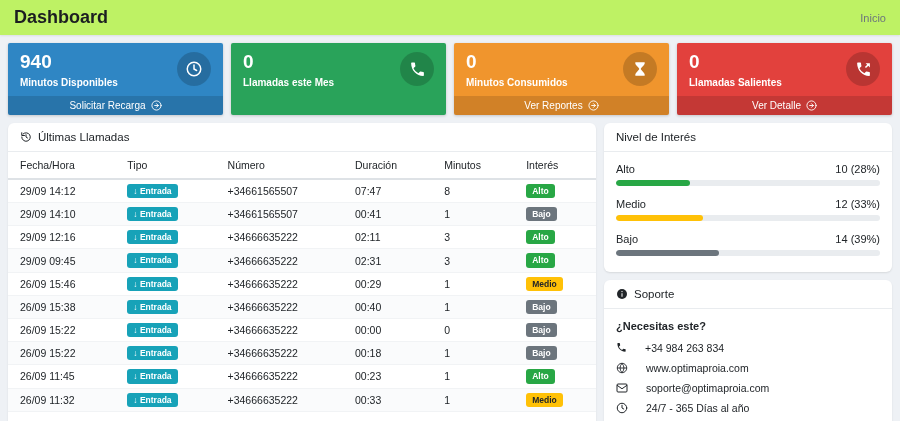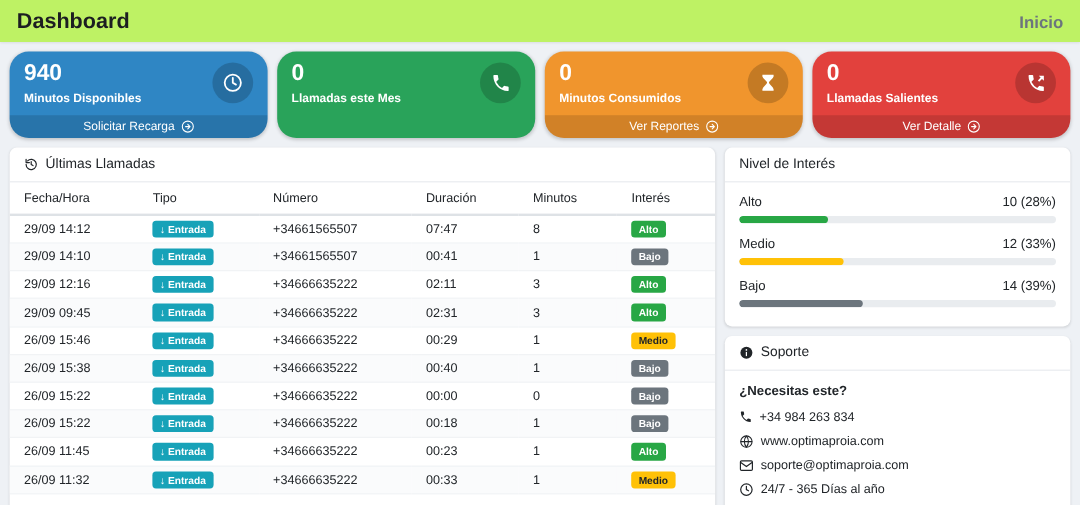--- a/index.html
+++ b/index.html
@@ -12,31 +12,31 @@
   
   .topbar {
     background: #bef264;
     display: flex;
     justify-content: space-between;
     align-items: center;
     padding: 7px 14px;
     box-shadow: 0 1px 2px rgba(0,0,0,0.08);
   }
   .topbar h1 { font-size: 18px; font-weight: 700; color: #1c1e21; }
-  .nav-link { font-size: 14px; color: #6c757d; text-decoration: none; cursor: pointer; font-weight: bold; }
+  .nav-link { font-size: 11px; color: #6c757d; text-decoration: none; cursor: pointer; }
 
   
   .cards {
     display: grid;
     grid-template-columns: repeat(4, 1fr);
     gap: 8px;
     padding: 8px;
   }
   .stat-card {
-    border-radius: 16px;
+    border-radius: 2px;
     color: #fff;
     overflow: hidden;
     box-shadow: 0 1px 3px rgba(0,0,0,0.18);
     display: flex;
     flex-direction: column;
   }
   .stat-body {
     flex: 1;
     display: flex;
     justify-content: space-between;
@@ -114,21 +114,21 @@
   
   .interest-body { padding: 11px 12px 4px 12px; }
   .interest-item { margin-bottom: 12px; }
   .interest-row { display: flex; justify-content: space-between; font-size: 11px; margin-bottom: 5px; }
   .progress { height: 6px; background: #e9ecef; border-radius: 3px; overflow: hidden; }
   .progress-fill { height: 100%; border-radius: 3px; }
 
   
   .support-body { padding: 11px 12px 6px 12px; }
   .support-heading { font-size: 11px; font-weight: 700; margin-bottom: 10px; }
-  .support-item { display: flex; align-items: center; gap: 6px; font-size: 10.5px; margin-bottom: 8px; }
+  .support-item { display: flex; align-items: center; gap: 18px; font-size: 10.5px; margin-bottom: 8px; }
   .s-icon { display: flex; align-items: center; }
 </style>
 </head>
 <body>
 
 <div class="topbar">
   <h1>Dashboard</h1>
   <a class="nav-link">Inicio</a>
 </div>
 

